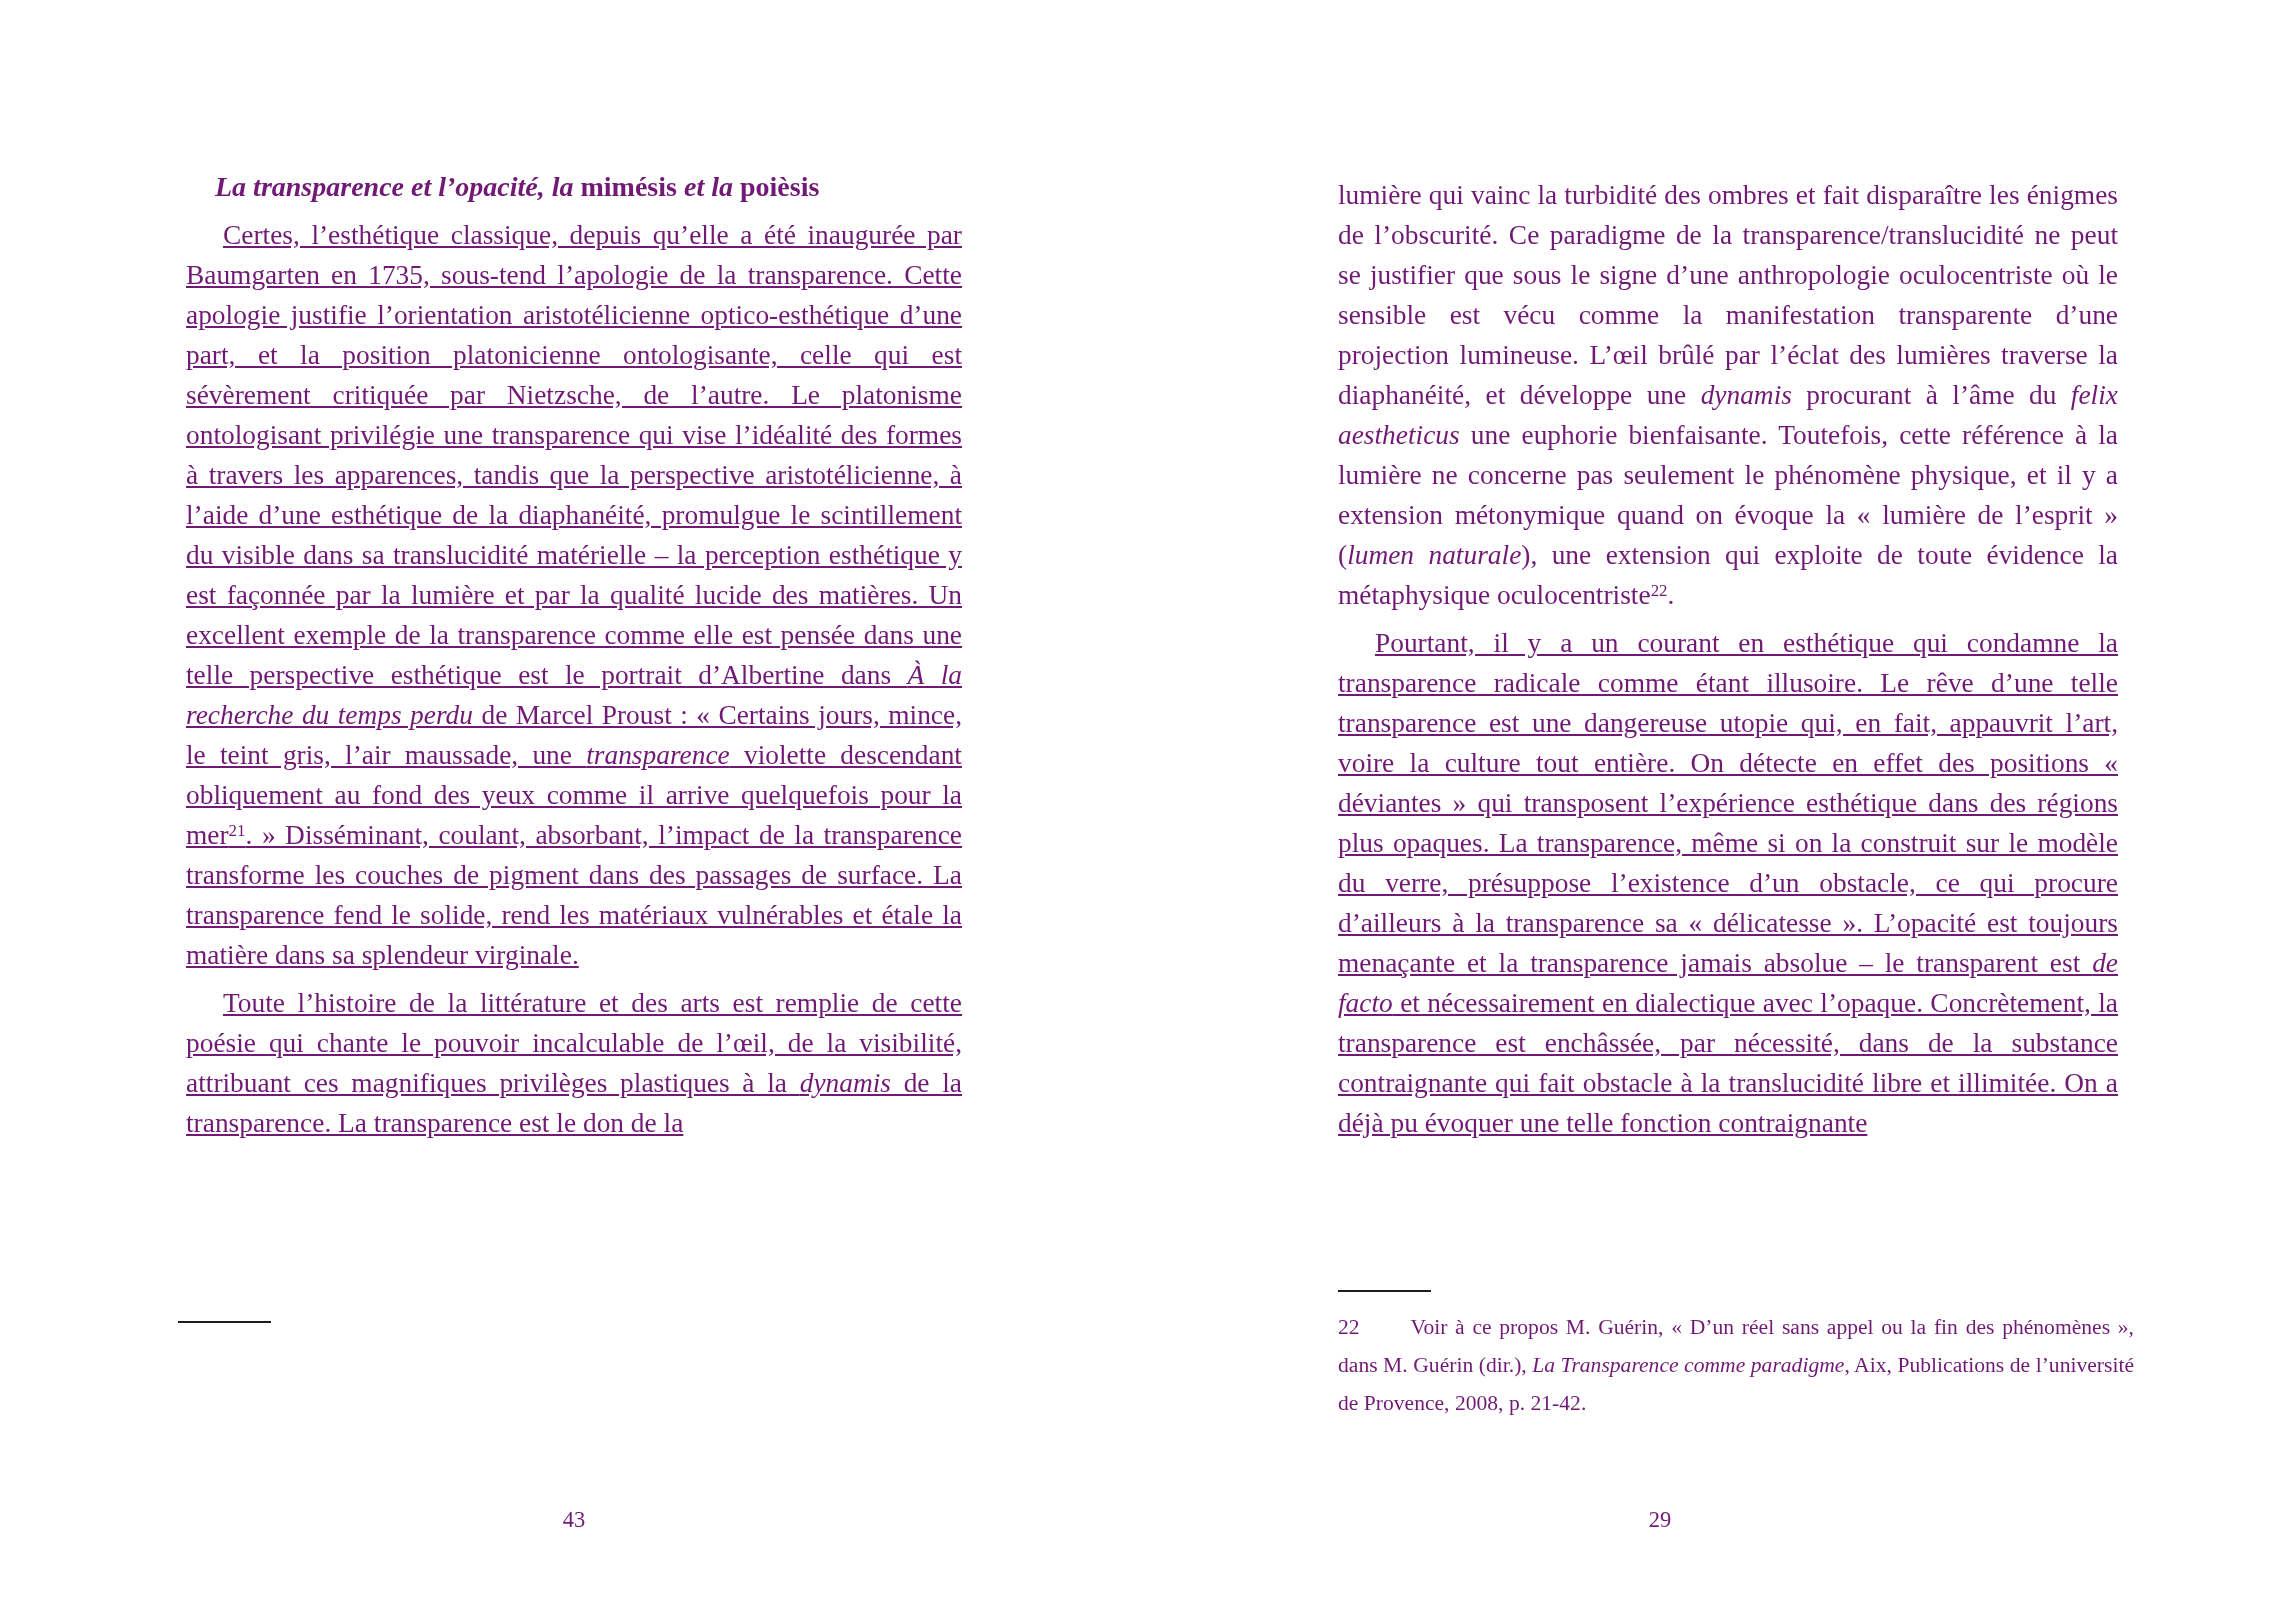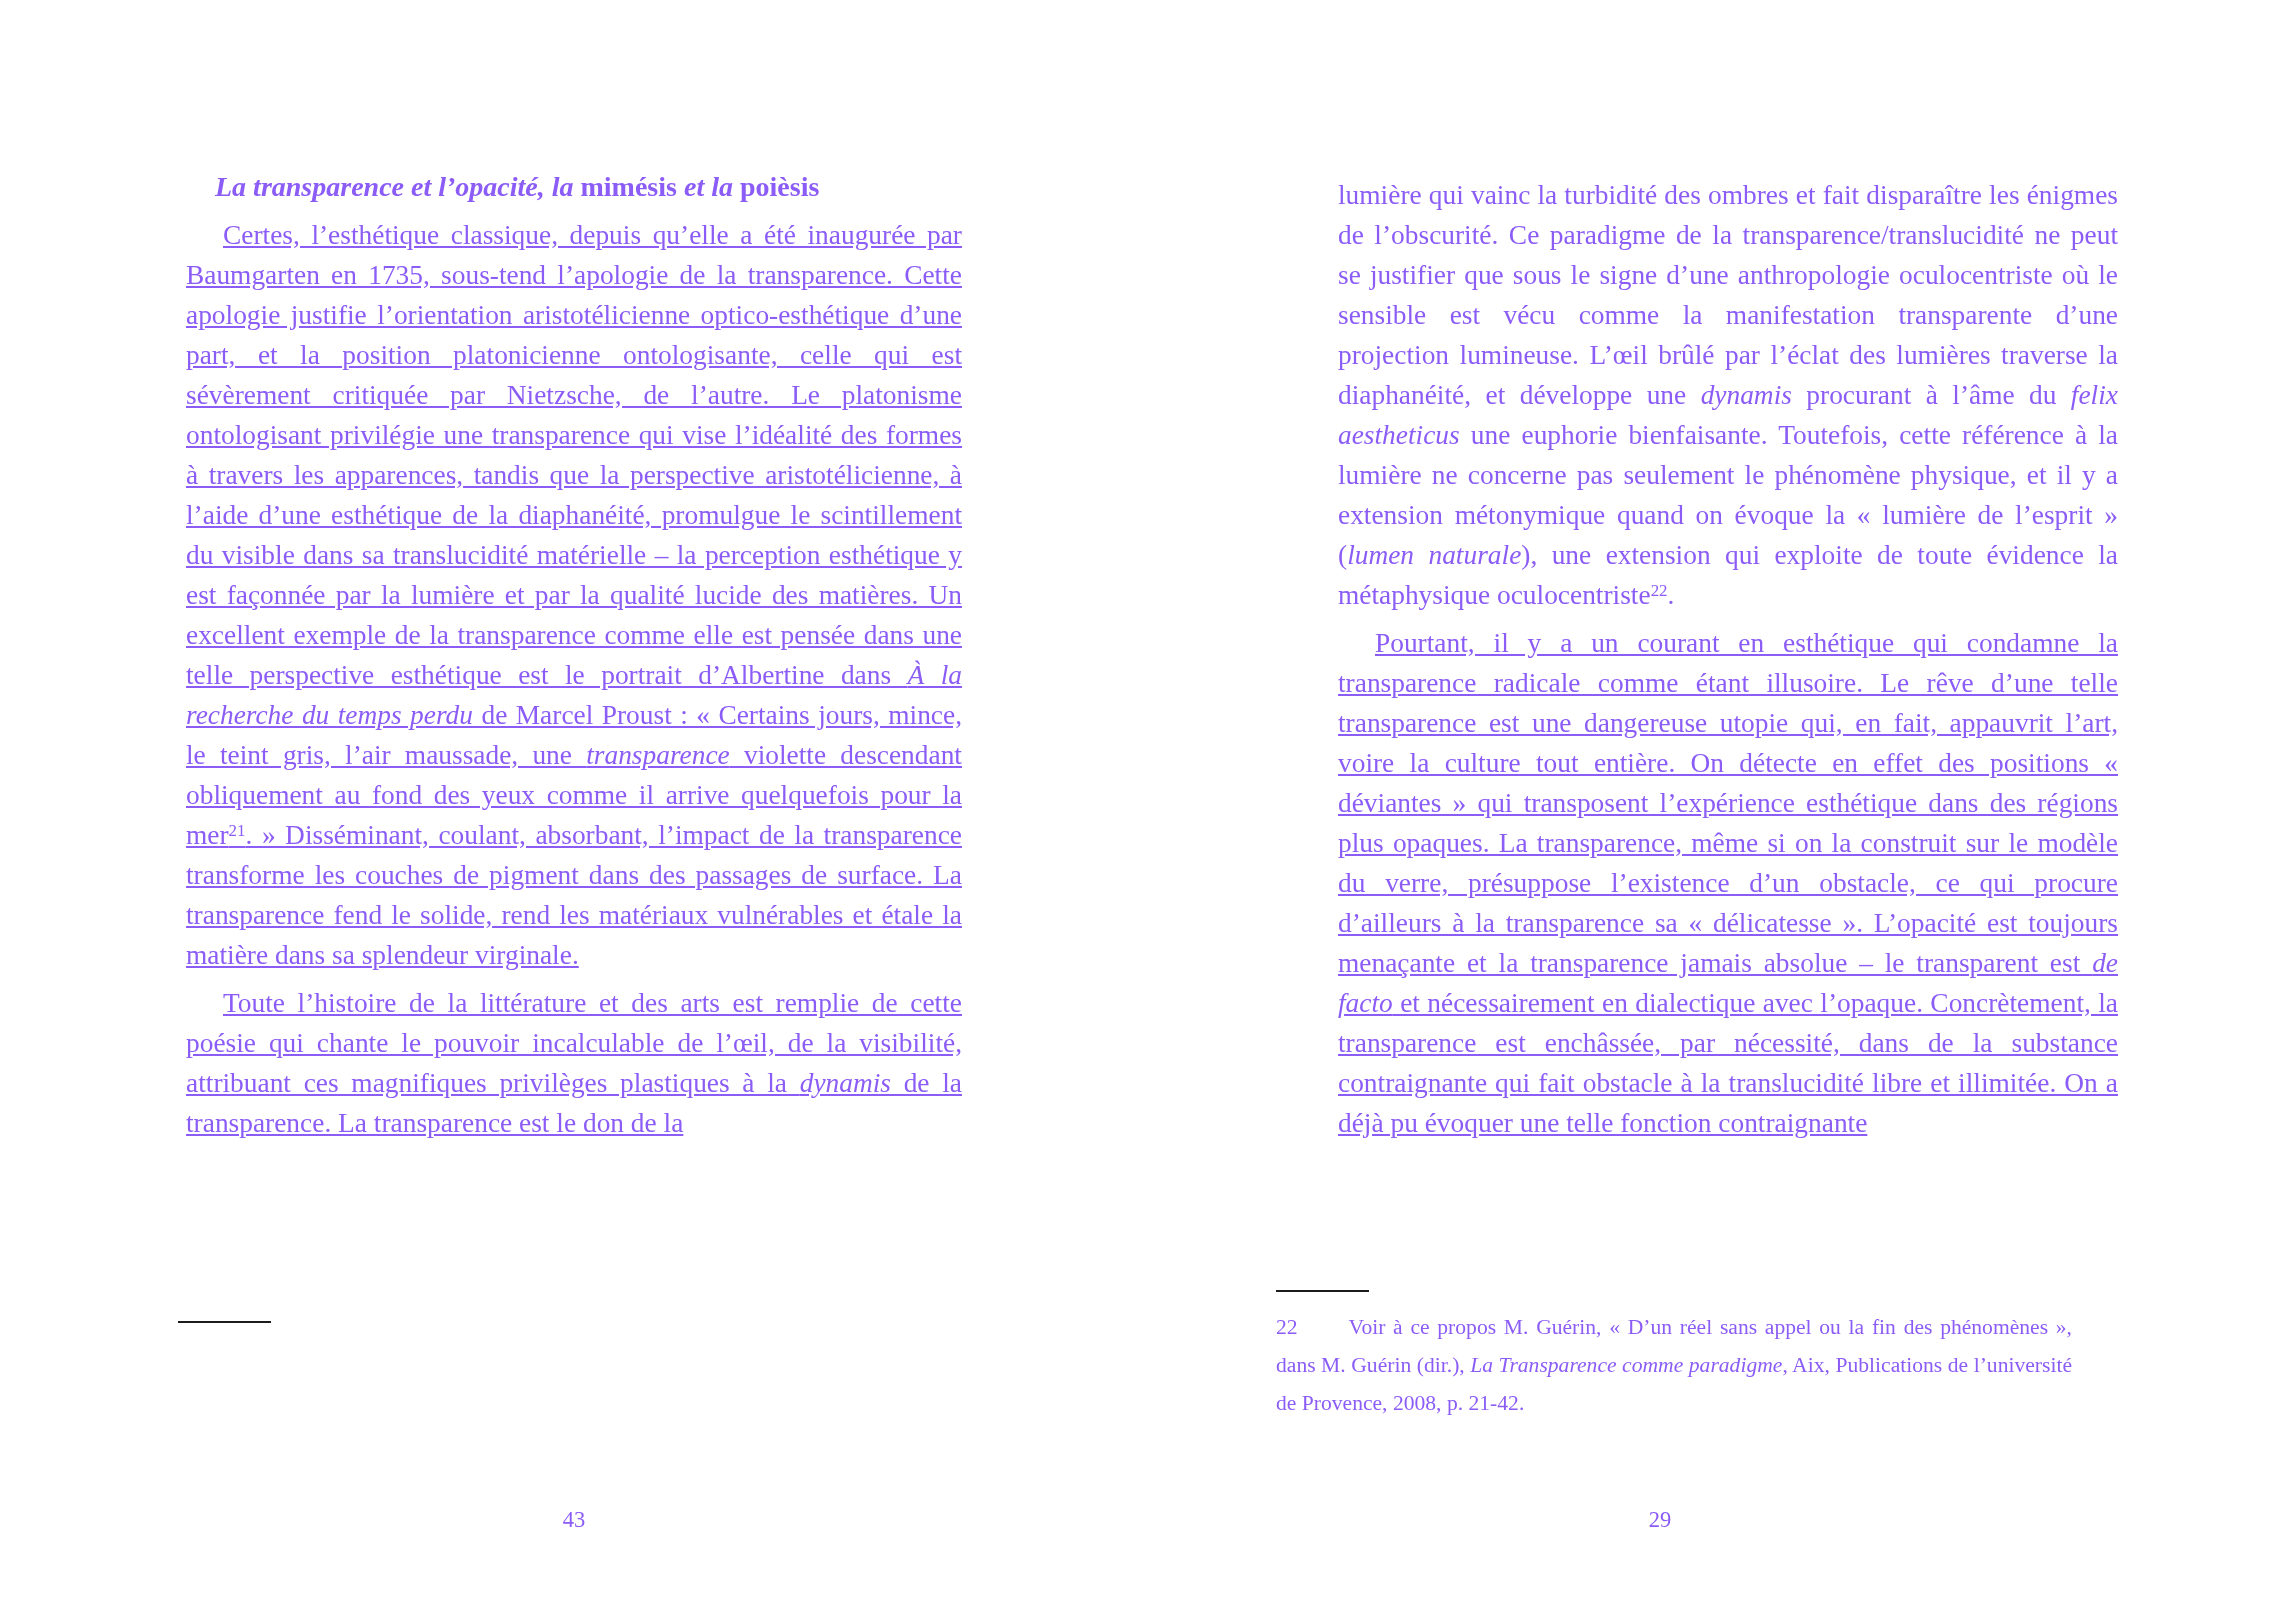--- a/index.html
+++ b/index.html
@@ -3,21 +3,21 @@
 <meta charset="utf-8">
 <style>
   html, body { margin: 0; padding: 0; background: #ffffff; }
 
   .spread {
     position: relative;
     width: 2285px;
     height: 1621px;
     background: #ffffff;
     font-family: "Liberation Serif", "DejaVu Serif", serif;
-    color: #8b5cf6;
+    color: #701a75;
     overflow: hidden;
   }
 
   .body-column {
     position: absolute;
     top: 167px;
     font-size: 27.4px;
     line-height: 40px;
     text-align: justify;
     hyphens: auto;
@@ -40,21 +40,21 @@
   .seg-i { font-style: italic; }
   .seg-sup { font-size: 0.62em; vertical-align: 0.5em; line-height: 0; }
 
   .footnote-block {
     position: absolute;
     font-size: 21.6px;
     line-height: 38px;
     text-align: justify;
   }
   .fn-left  { left: 178px;  top: 1321px; width: 792px; }
-  .fn-right { left: 1276px; top: 1290px; width: 796px; }
+  .fn-right { left: 1338px; top: 1290px; width: 796px; }
 
   .fn-rule {
     width: 93px;
     height: 0;
     border-top: 2.9px solid #1c1c1c;
     margin-bottom: 15.7px;
   }
   .fn-text { margin: 0; }
   .fn-number { display: inline-block; }
   .fn-gap { display: inline-block; width: 51px; }

